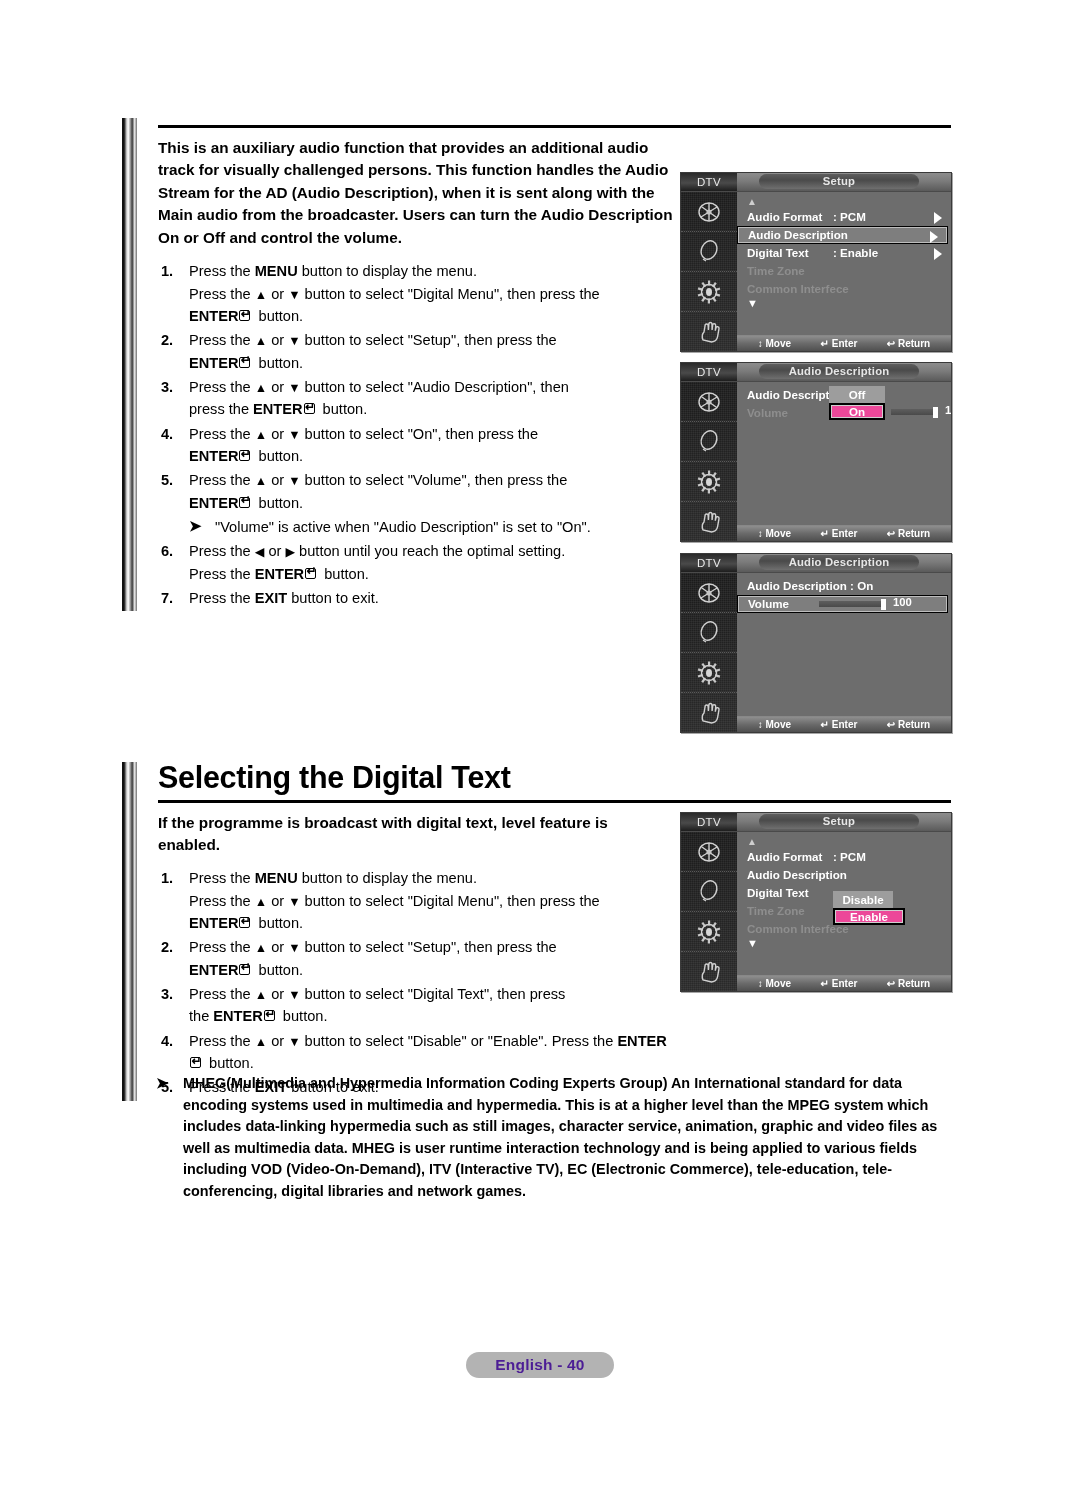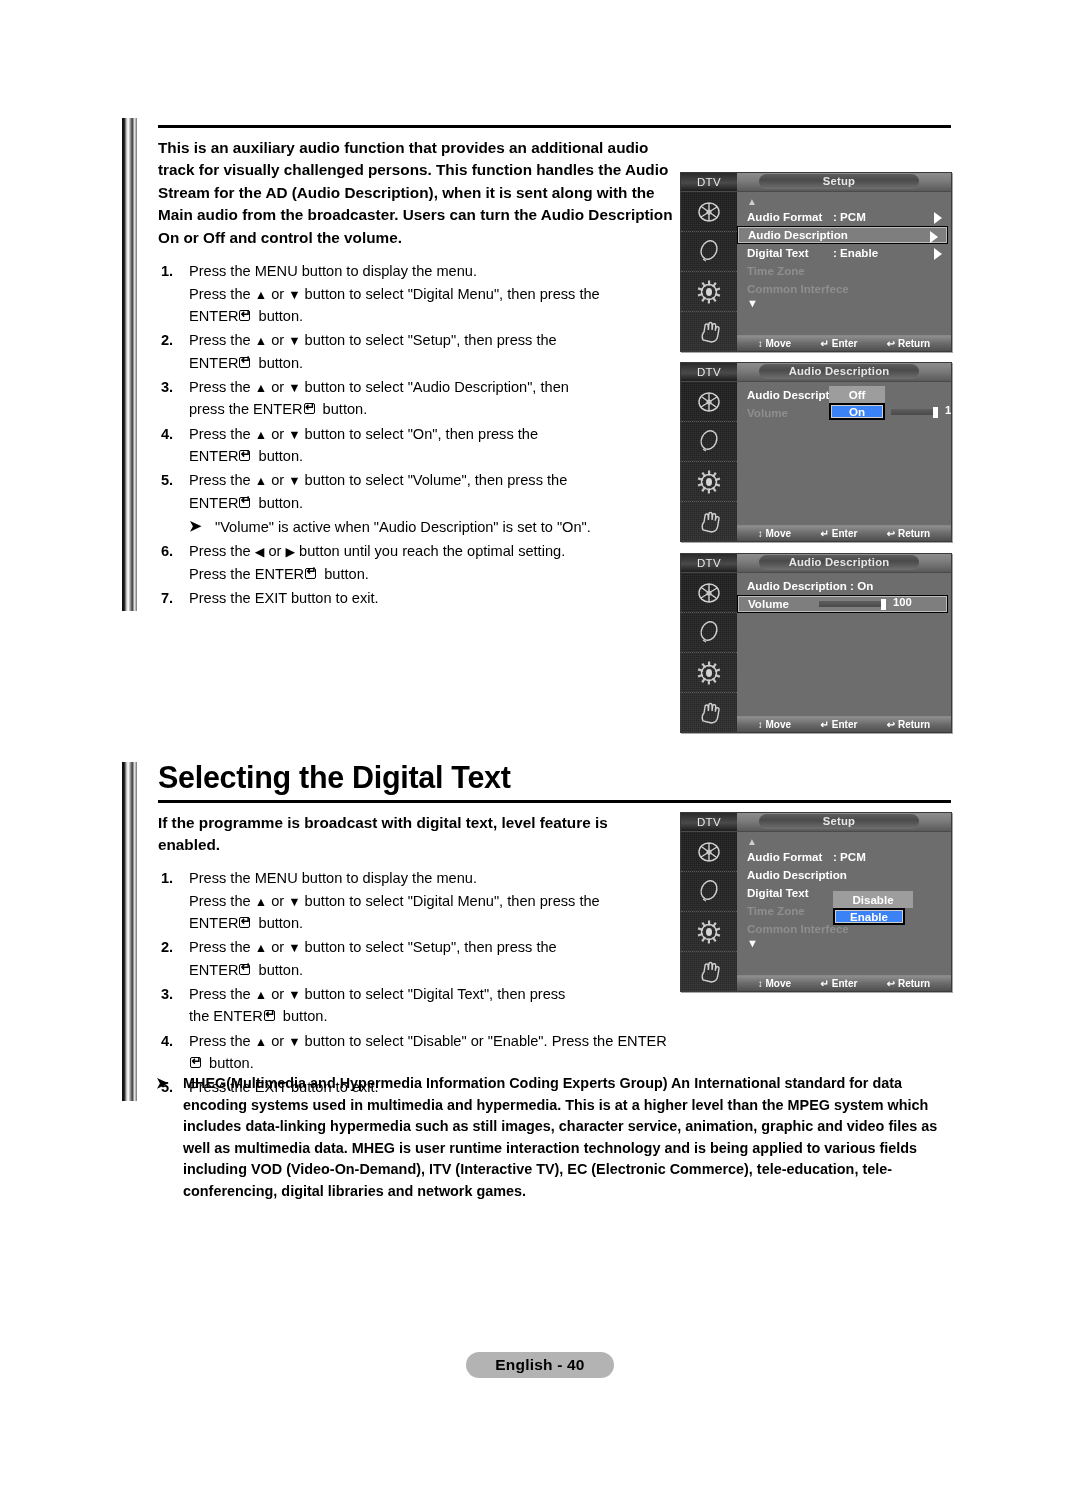--- a/index.html
+++ b/index.html
@@ -68,21 +68,21 @@
   }
   .step-num {
     width: 31px;
     flex: 0 0 31px;
     font-weight: bold;
     text-align: left;
     padding-left: 3px;
     box-sizing: border-box;
   }
   .step-body { flex: 1 1 auto; }
-  .step-body b { font-weight: normal; }
+  .step-body b { font-weight: bold; }
 
   .note {
     display: flex;
     font-size: 14.6px;
     line-height: 1.53;
     margin-top: 2px;
     margin-bottom: 2px;
   }
   .note-indent { margin-left: 31px; }
   .note-mark {
@@ -255,21 +255,21 @@
     height: 17px;
     line-height: 17px;
     text-align: center;
     font-size: 11.6px;
     font-weight: bold;
     color: #ffffff;
     background: #9d9d9d;
     box-sizing: border-box;
   }
   .opt.active {
-    background: #3b82f6;
+    background: #ec4899;
     border: 2px solid #000;
     box-shadow: inset 0 0 0 1px #cfcfcf;
     line-height: 13px;
     color: #fff;
   }
 
   
   .slider {
     position: absolute;
     height: 6px;
@@ -301,21 +301,21 @@
 
   
   .footer {
     position: absolute;
     left: 466px;
     top: 1352px;
     width: 148px;
     height: 26px;
     background: #b3b3b3;
     border-radius: 13px;
-    color: #000000;
+    color: #4c1d95;
     font-size: 15.5px;
     font-weight: bold;
     text-align: center;
     line-height: 26px;
     letter-spacing: .2px;
   }
 </style>
 </head>
 <body>
 
@@ -634,21 +634,21 @@
       <div class="osd-content">
         <div class="osd-scroll">▲</div>
         <div class="osd-row"><span>Audio Format</span><span class="val">: PCM</span></div>
         <div class="osd-row"><span>Audio Description</span></div>
         <div class="osd-row"><span>Digital Text</span><span class="val">:</span></div>
         <div class="osd-row dim"><span>Time Zone</span></div>
         <div class="osd-row dim"><span>Common Interfece</span></div>
         <div class="osd-scroll" style="color: rgb(255, 255, 255); font-size: 11px;">▼</div>
       </div>
       <div class="opt-wrap" style="left: 152px; top: 59px; width: 72px;">
-        <div class="opt" style="width: 80px;">Disable</div>
+        <div class="opt" style="width: 60px;">Disable</div>
         <div class="opt active" style="width: 72px;">Enable</div>
       </div>
       <div class="osd-foot">
         <span>↕ Move</span>
         <span>↵ Enter</span>
         <span>↩ Return</span>
       </div>
     </div>
   </div>
 

